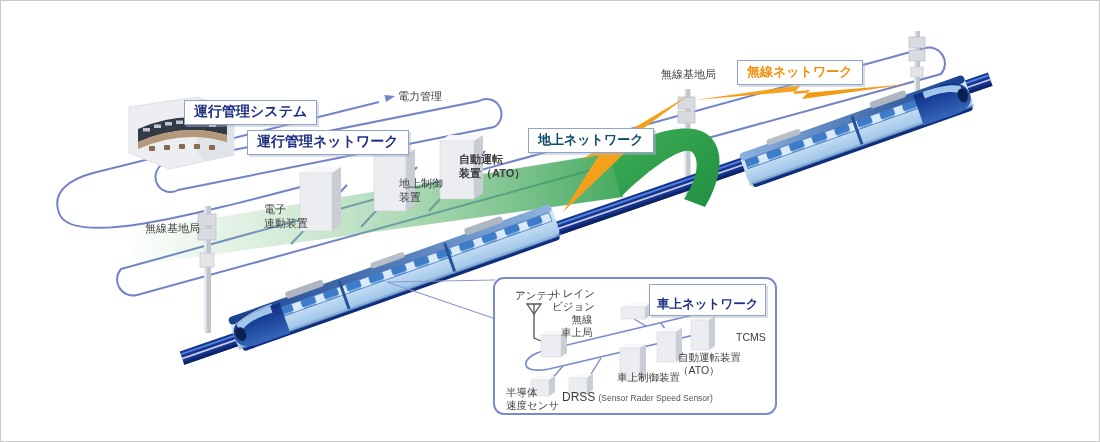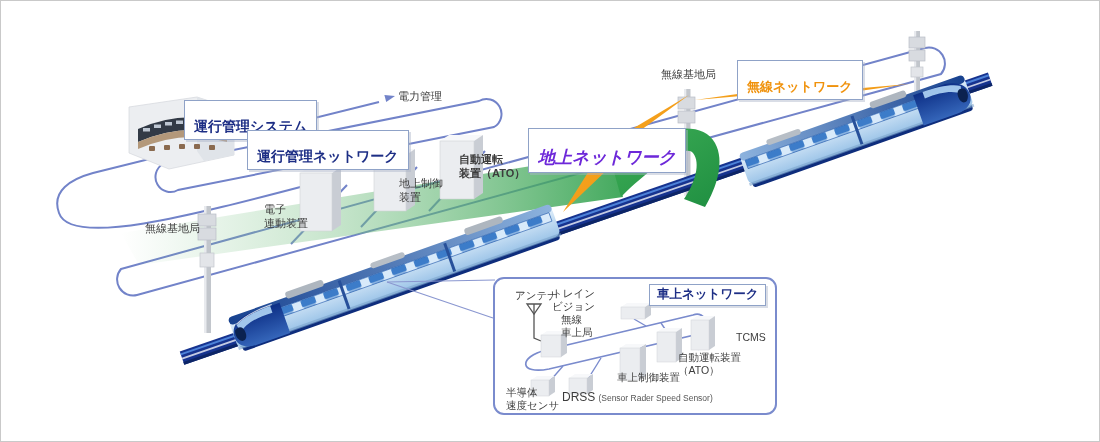--- a/index.html
+++ b/index.html
@@ -4,24 +4,24 @@
 <style>
   html,body{margin:0;padding:0;background:#fff;}
   #stage{position:relative;width:1100px;height:442px;background:#ffffff;
          border:1px solid #c9c9c9;box-sizing:border-box;overflow:hidden;
          font-family:"Liberation Sans","DejaVu Sans",sans-serif;}
   #art{position:absolute;left:0;top:0;}
   .lbl{position:absolute;font-size:11px;line-height:1.3;color:#3c3c3c;
        white-space:pre-line;letter-spacing:0;}
   .boxlbl{position:absolute;background:#fff;border:1px solid #8fa2c7;
           box-shadow:2px 2px 0 rgba(170,180,200,.45);
-          padding:17px 9px 3px;font-weight:bold;font-size:14px;color:#1d2e85;
+          padding:2px 9px 3px;font-weight:bold;font-size:14px;color:#1d2e85;
           white-space:nowrap;}
-  .boxlbl.small{font-size:12.5px;padding:1px 7px 2px;}
-  .boxlbl.green{color:#6d28d9;font-size:17px;font-style:italic;}
+  .boxlbl.small{font-size:12.5px;padding:11px 7px 2px;}
+  .boxlbl.green{color:#0c4a6e;font-size:13px;}
   .boxlbl.orange{color:#f0920c;font-size:13px;}
   .callout-lbl{font-size:10.5px;line-height:1.25;}
   .drss-full{font-size:8.5px;color:#555;font-weight:normal;}
   .drss-main{font-size:12px;color:#3c3c3c;}
 </style>
 </head>
 <body>
 
 <div id="stage">
 
@@ -254,21 +254,21 @@
 装置</div>
 <div class="lbl" style="left:458px;top:151px;font-weight:bold;">自動運転
 装置（ATO）</div>
 <div class="lbl" style="left:144px;top:220px;">無線基地局</div>
 <div class="lbl" style="left:660px;top:66px;">無線基地局</div>
 
 <div class="boxlbl small" style="left:648px;top:283px;">車上ネットワーク</div>
 <div class="lbl callout-lbl" style="left:514px;top:288px;">アンテナ</div>
 <div class="lbl callout-lbl" style="left:551px;top:286px;">トレイン
 ビジョン</div>
-<div class="lbl callout-lbl" style="left:560px;top:312px;">無線
+<div class="lbl callout-lbl" style="left:560px;top:312px;text-align:right;">無線
 車上局</div>
 <div class="lbl callout-lbl" style="left:711px;top:330px;margin-left:24px;">TCMS</div>
 <div class="lbl callout-lbl" style="left:677px;top:350px;">自動運転装置
 （ATO）</div>
 <div class="lbl callout-lbl" style="left:616px;top:370px;">車上制御装置</div>
 <div class="lbl callout-lbl" style="left:505px;top:385px;">半導体
 速度センサ</div>
 <div class="lbl" style="left:561px;top:389px;white-space:nowrap;">
   <span class="drss-main">DRSS</span>
   <span class="drss-full">(Sensor Rader Speed Sensor)</span>

